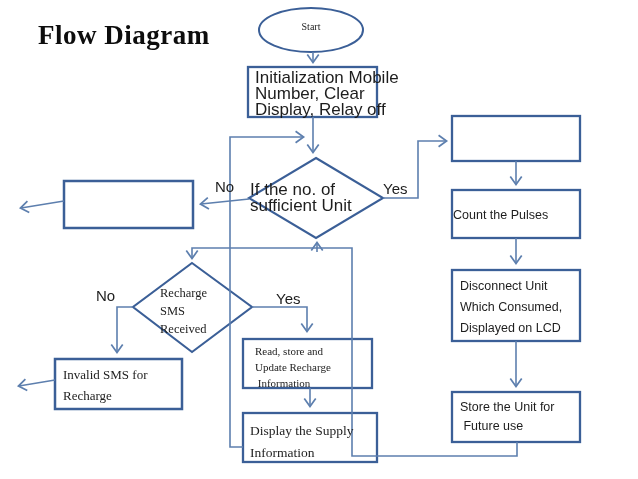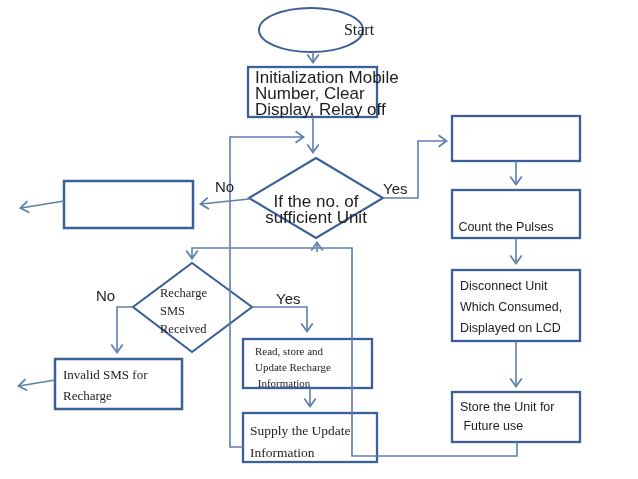--- a/index.html
+++ b/index.html
@@ -24,21 +24,21 @@
     font-size:27px;
     letter-spacing:0.5px;
     color:#0d0d0d;
   }
   .sans{font-family:"Liberation Sans", sans-serif;}
   .serif{font-family:"Liberation Serif", serif;}
   .s11{font-size:17px;line-height:16px;}
   .s12{font-size:12.5px;line-height:19px;}
   .s13{font-size:13px;line-height:21px;}
   .branch{font-size:15px;}
-  .center{text-align:center;margin-top:12px;}
+  .center{}
 </style>
 </head>
 <body>
 
 <div id="slide">
 
   <svg id="wires" width="638" height="479" viewBox="0 0 638 479">
     <defs>
       <marker id="arr" viewBox="-9 -7 11 14" markerWidth="10" markerHeight="10" refX="-0.5" refY="0" orient="auto">
         <path d="M-7,-5 L0,0 L-7,5" fill="none" stroke="#5d7fae" stroke-width="1.5"></path>
@@ -72,36 +72,37 @@
       <path d="M516,341 L516,386" marker-end="url(#arr)"></path>
       <path d="M517,442 L517,456 L352,456 L352,248 L192,248 L192,258" marker-end="url(#arr)"></path>
       <path d="M317,252 L317,243" marker-end="url(#arr)"></path>
       <path d="M133,307 L117,307 L117,352" marker-end="url(#arr)"></path>
       <path d="M55,380 L19,386" marker-end="url(#arr)"></path>
       <path d="M252,307 L307,307 L307,331" marker-end="url(#arr)"></path>
       <path d="M310,388 L310,406" marker-end="url(#arr)"></path>
     </g>
   </svg>
 
+  <div class="lbl title" style="left:38px;top:20px;">Flow Diagram</div>
 
-  <div class="lbl serif" style="left:259px;top:21px;width:104px;font-size:16px;text-align:center;padding-left:48px;">Start</div>
+  <div class="lbl serif" style="left:259px;top:21px;width:104px;font-size:10px;text-align:center;">Start</div>
 
   <div class="lbl sans s11" style="left:255px;top:70px;">Initialization Mobile
 Number, Clear
 Display, Relay off</div>
 
   <div class="lbl sans s11 center" style="left:250px;top:182px;width:132px;">If the no. of
 sufficient Unit</div>
 
   <div class="lbl sans branch" style="left:215px;top:178px;">No</div>
   <div class="lbl sans branch" style="left:383px;top:180px;">Yes</div>
 
 
 
-  <div class="lbl sans s12 center" style="left:440px;top:206px;width:132px;">Count the Pulses</div>
+  <div class="lbl sans s12 center" style="left:453px;top:206px;width:132px;">Count the Pulses</div>
 
   <div class="lbl sans s12" style="left:460px;top:276px;line-height:21px;">Disconnect Unit
 Which Consumed,
 Displayed on LCD</div>
 
   <div class="lbl sans s12" style="left:460px;top:398px;">Store the Unit for
  Future use</div>
 
   <div class="lbl serif" style="left:160px;top:284px;font-size:12.5px;line-height:18px;">Recharge
 SMS
@@ -110,16 +111,16 @@
   <div class="lbl sans branch" style="left:96px;top:287px;">No</div>
   <div class="lbl sans branch" style="left:276px;top:290px;">Yes</div>
 
   <div class="lbl serif s13" style="left:63px;top:364px;">Invalid SMS for
 Recharge</div>
 
   <div class="lbl serif" style="left:255px;top:343px;font-size:11px;line-height:16px;">Read, store and
 Update Recharge
  Information</div>
 
-  <div class="lbl serif" style="left:250px;top:420px;font-size:13.5px;line-height:22px;">Supply the Update
+  <div class="lbl serif" style="left:250px;top:420px;font-size:13.5px;line-height:22px;">Display the Supply
 Information</div>
 
 </div>
 
 </body></html>

